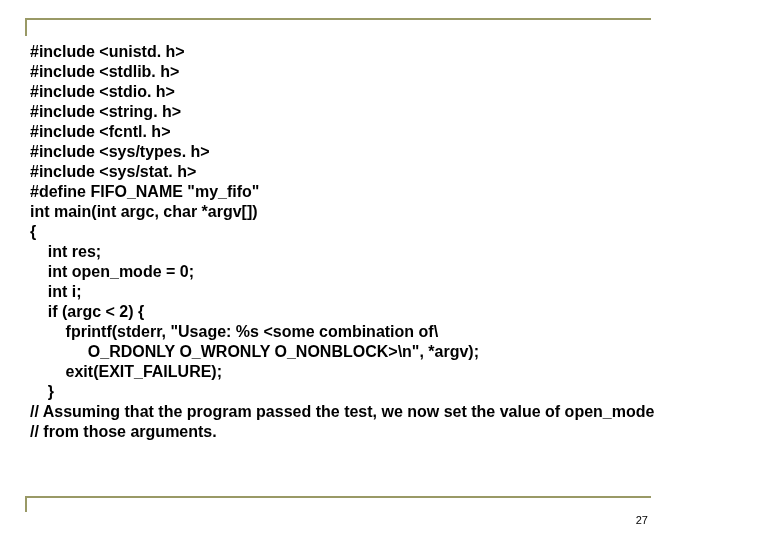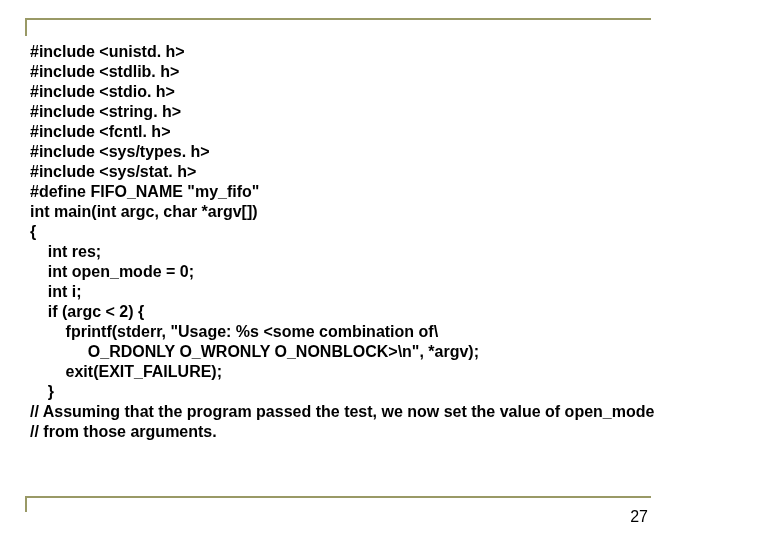--- a/index.html
+++ b/index.html
@@ -59,21 +59,21 @@
     font-weight: bold;
     font-size: 16px;
     line-height: 20px;
     color: #000000;
     white-space: pre;
   }
   .page-number {
     position: absolute;
     right: 28px;
     bottom: 14px;
-    font-size: 16px;
+    font-size: 11px;
     color: #000000;
   }
 </style>
 </head>
 <body>
 
 <div class="slide">
   <div class="top-rule"></div>
   <div class="top-tick"></div>
 

